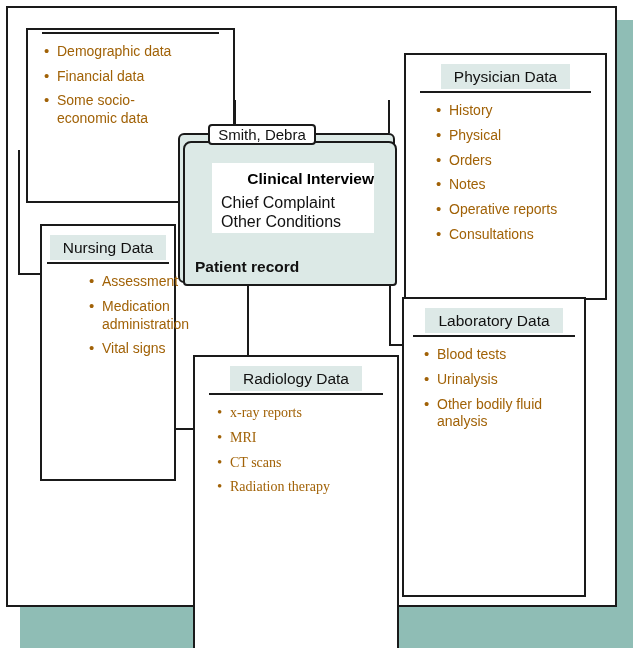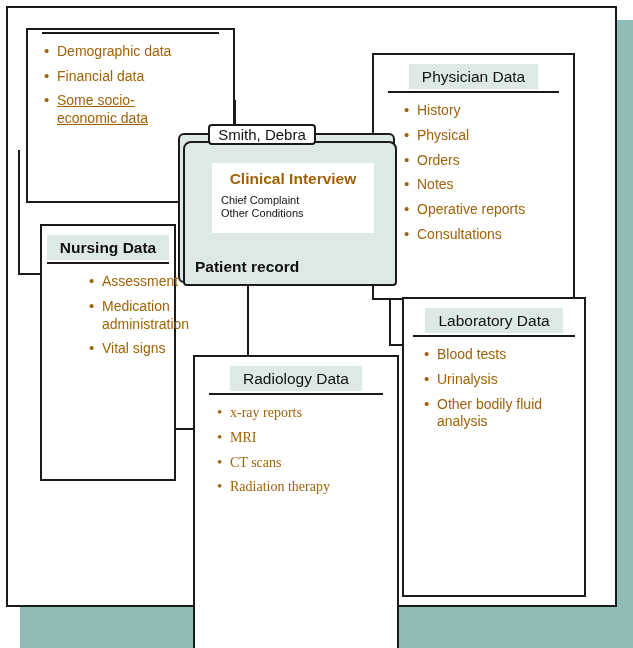--- a/index.html
+++ b/index.html
@@ -145,28 +145,28 @@
     position: absolute;
     left: 27px;
     top: 20px;
     width: 162px;
     height: 70px;
     background: #ffffff;
     box-sizing: border-box;
     padding: 5px 0 0 0;
   }
   .folder-inner-title {
-    text-align: center;
+    text-align: right;
     font-size: 15.5px;
     font-weight: bold;
-    color: #a16207;
+    color: #000000;
     margin: 2px 0 6px 0;
   }
   .folder-inner-line {
-    font-size: 11px;
+    font-size: 16px;
     line-height: 1.18;
     color: #111111;
     margin-left: 9px;
   }
   .folder-caption {
     position: absolute;
     left: 10px;
     bottom: 8px;
     font-size: 15.5px;
     font-weight: bold;
@@ -198,41 +198,41 @@
 
   <div class="conn" style="left:389px; top:344px; width:14px; height:2px;"></div>
 
   <div class="conn" style="left:175px; top:428px; width:20px; height:2px;"></div>
 
   <div class="databox" style="left:26px; top:28px; width:209px; height:175px; z-index:3;">
     <div class="box-rule"></div>
     <ul class="box-list">
       <li>Demographic data</li>
       <li>Financial data</li>
-      <li style="padding-right:74px;text-decoration:underline;">Some socio-economic data</li>
-    </ul>
-  </div>
-
-  <div class="databox" style="left:372px; top:53px; width:203px; height:247px; z-index:3;">
+      <li style="padding-right:74px;">Some socio-economic data</li>
+    </ul>
+  </div>
+
+  <div class="databox" style="left:404px; top:53px; width:203px; height:247px; z-index:3;">
     <div class="box-head">
       <span class="box-head-label">Physician Data</span>
     </div>
     <div class="box-rule"></div>
     <ul class="box-list" style="padding-left:30px;">
       <li>History</li>
       <li>Physical</li>
       <li>Orders</li>
       <li>Notes</li>
       <li>Operative reports</li>
       <li>Consultations</li>
     </ul>
   </div>
 
   <div class="databox" style="left:40px; top:224px; width:136px; height:257px; z-index:3;">
-    <div class="box-head" style="margin:9px 4px 0 4px;font-weight:bold;">
+    <div class="box-head" style="margin:9px 4px 0 4px;">
       <span class="box-head-label">Nursing Data</span>
     </div>
     <div class="box-rule" style="margin:2px 5px 0 5px;"></div>
     <ul class="box-list" style="padding-left:19px;margin-left:28px;">
       <li>Assessment</li>
       <li>Medication administration</li>
       <li>Vital signs</li>
     </ul>
   </div>
 

